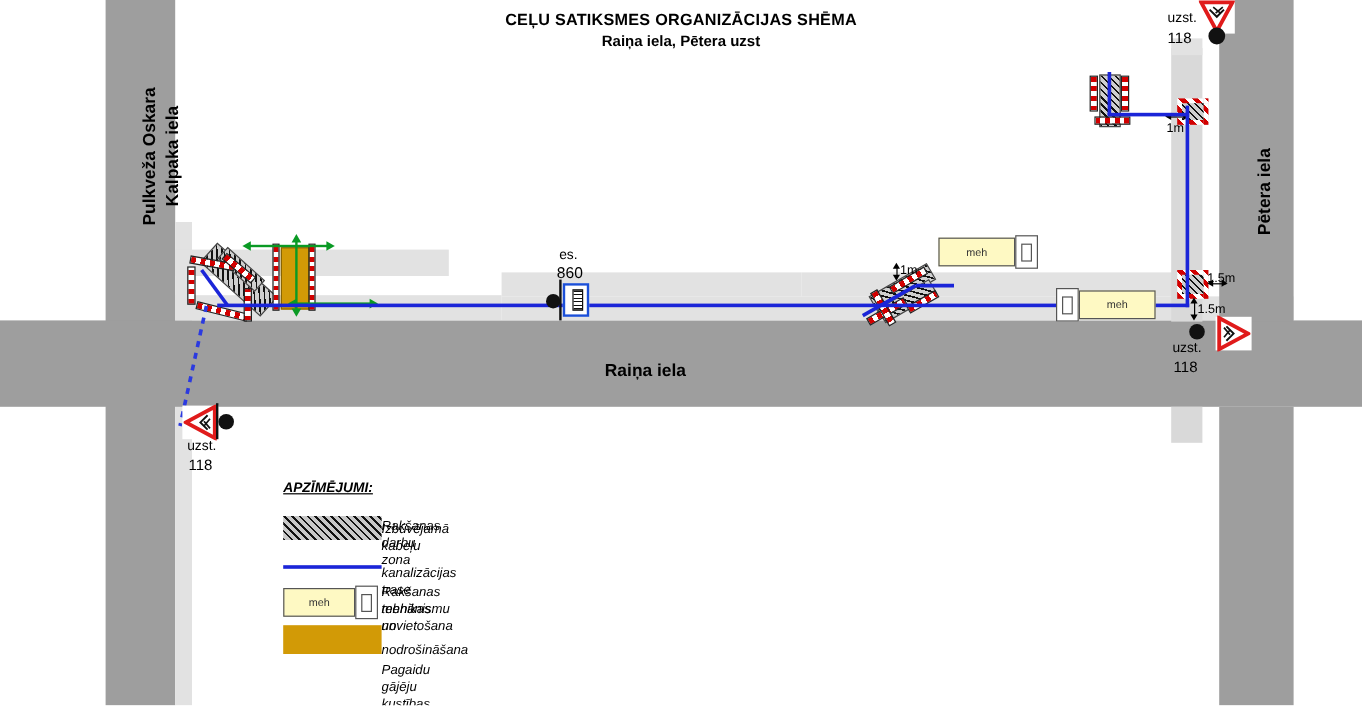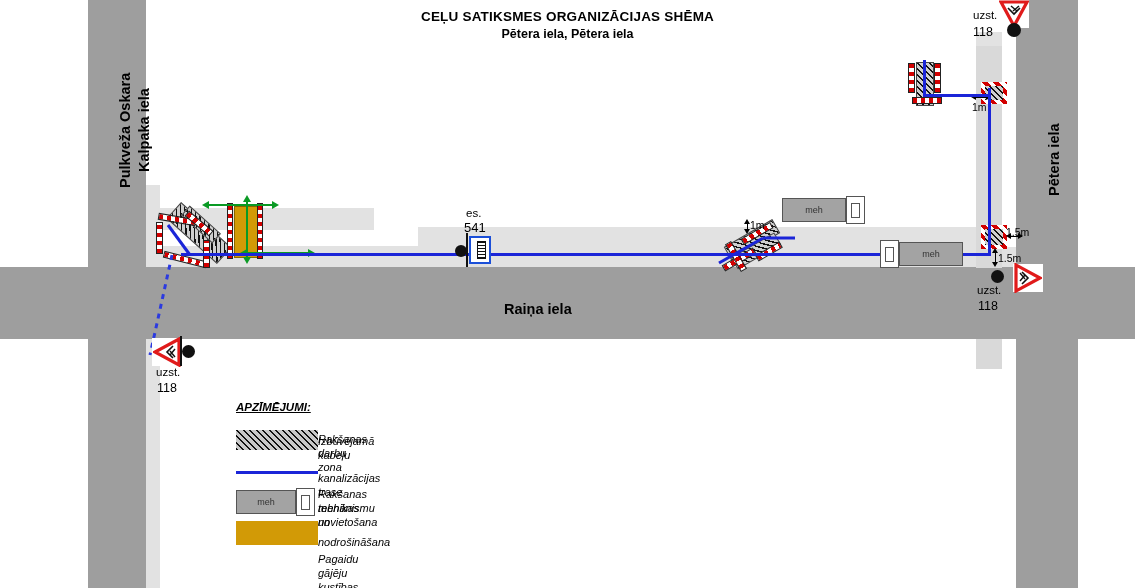--- a/index.html
+++ b/index.html
@@ -64,21 +64,21 @@
   .dimline{position:absolute;background:#000;}
   .dh{height:1px;} .dv{width:1px;}
   .dhead{position:absolute;width:0;height:0;}
   .dhead-l{border-top:3px solid transparent;border-bottom:3px solid transparent;border-right:5px solid #000;}
   .dhead-r{border-top:3px solid transparent;border-bottom:3px solid transparent;border-left:5px solid #000;}
   .dhead-u{border-left:3px solid transparent;border-right:3px solid transparent;border-bottom:5px solid #000;}
   .dhead-d{border-left:3px solid transparent;border-right:3px solid transparent;border-top:5px solid #000;}
 
   
   .meh{position:absolute;display:flex;align-items:center;}
-  .meh .body{background:#a3a3a3;border:1px solid #555;height:22px;display:flex;align-items:center;
+  .meh .body{background:#fef9c3;border:1px solid #555;height:22px;display:flex;align-items:center;
              justify-content:center;font-size:9px;color:#333;font-family:"Liberation Sans",sans-serif;}
   .meh .cab{background:#fff;border:1px solid #555;width:17px;height:26px;display:flex;
             align-items:center;justify-content:center;}
   .meh .cab i{display:block;width:7px;height:13px;border:1px solid #555;background:#fff;}
 
   
   .signwrap{position:absolute;background:#fff;}
   .dot{position:absolute;border-radius:50%;background:#111;}
 
   
@@ -119,21 +119,21 @@
   <div class="surf sidewalk" style="left:668px;top:227px;width:310px;height:20px;"></div>
 
   <div class="surf asphalt" style="left:1016px;top:0;width:62px;height:268px;"></div>
   <div class="surf asphalt" style="left:1016px;top:339px;width:62px;height:249px;"></div>
   <div class="surf sidewalk2" style="left:976px;top:40px;width:26px;height:228px;"></div>
   <div class="surf sidewalk2" style="left:976px;top:339px;width:26px;height:30px;"></div>
 
   <div class="surf sidewalk" style="left:976px;top:32px;width:26px;height:14px;"></div>
 
   <div class="title1" style="top:9px;">CEĻU SATIKSMES ORGANIZĀCIJAS SHĒMA</div>
-  <div class="title2" style="top:27px;">Pētera iela, Pētera iela</div>
+  <div class="title2" style="top:27px;">Raiņa iela, Pētera uzst</div>
 
   <div class="vlabel" style="left:117px;top:188px;transform:rotate(-90deg);">Pulkveža Oskara</div>
   <div class="vlabel" style="left:136px;top:172px;transform:rotate(-90deg);">Kalpaka iela</div>
   <div class="vlabel" style="left:1046px;top:196px;transform:rotate(-90deg);">Pētera iela</div>
   <div class="hlabel" style="left:504px;top:301px;">Raiņa iela</div>
 
 
   <div class="hatch-plain" style="left:916px;top:62px;width:16px;height:42px;"></div>
   <div class="barrier barrier-v" style="left:908px;top:63px;width:7px;height:30px;"></div>
   <div class="barrier barrier-v" style="left:934px;top:63px;width:7px;height:30px;"></div>
@@ -211,21 +211,21 @@
 
   <div class="cable cable-h" style="left:923px;top:94px;width:68px;"></div>
 
   <div class="cable cable-v" style="left:923px;top:60px;height:36px;"></div>
 
   <svg style="position:absolute;left:140px;top:255px;width:70px;height:110px;overflow:visible;">
     <line x1="32" y1="0" x2="10" y2="100" stroke="#2b3ae0" stroke-width="3" stroke-dasharray="5,5"></line>
   </svg>
 
   <div class="small" style="left:466px;top:207px;">es.</div>
-  <div class="small" style="left:464px;top:221px;font-size:13px;">541</div>
+  <div class="small" style="left:464px;top:221px;font-size:13px;">860</div>
   <div class="esbox" style="left:469px;top:236px;width:22px;height:28px;">
       <i></i>
     </div>
   <div class="dot" style="left:455px;top:245px;width:12px;height:12px;"></div>
   <div style="position:absolute;left:466px;top:233px;width:2px;height:34px;background:#111;"></div>
 
   <div class="meh" style="left:782px;top:196px;">
     <div class="body" style="width:62px;">meh</div>
     <div class="cab">
         <i></i>

